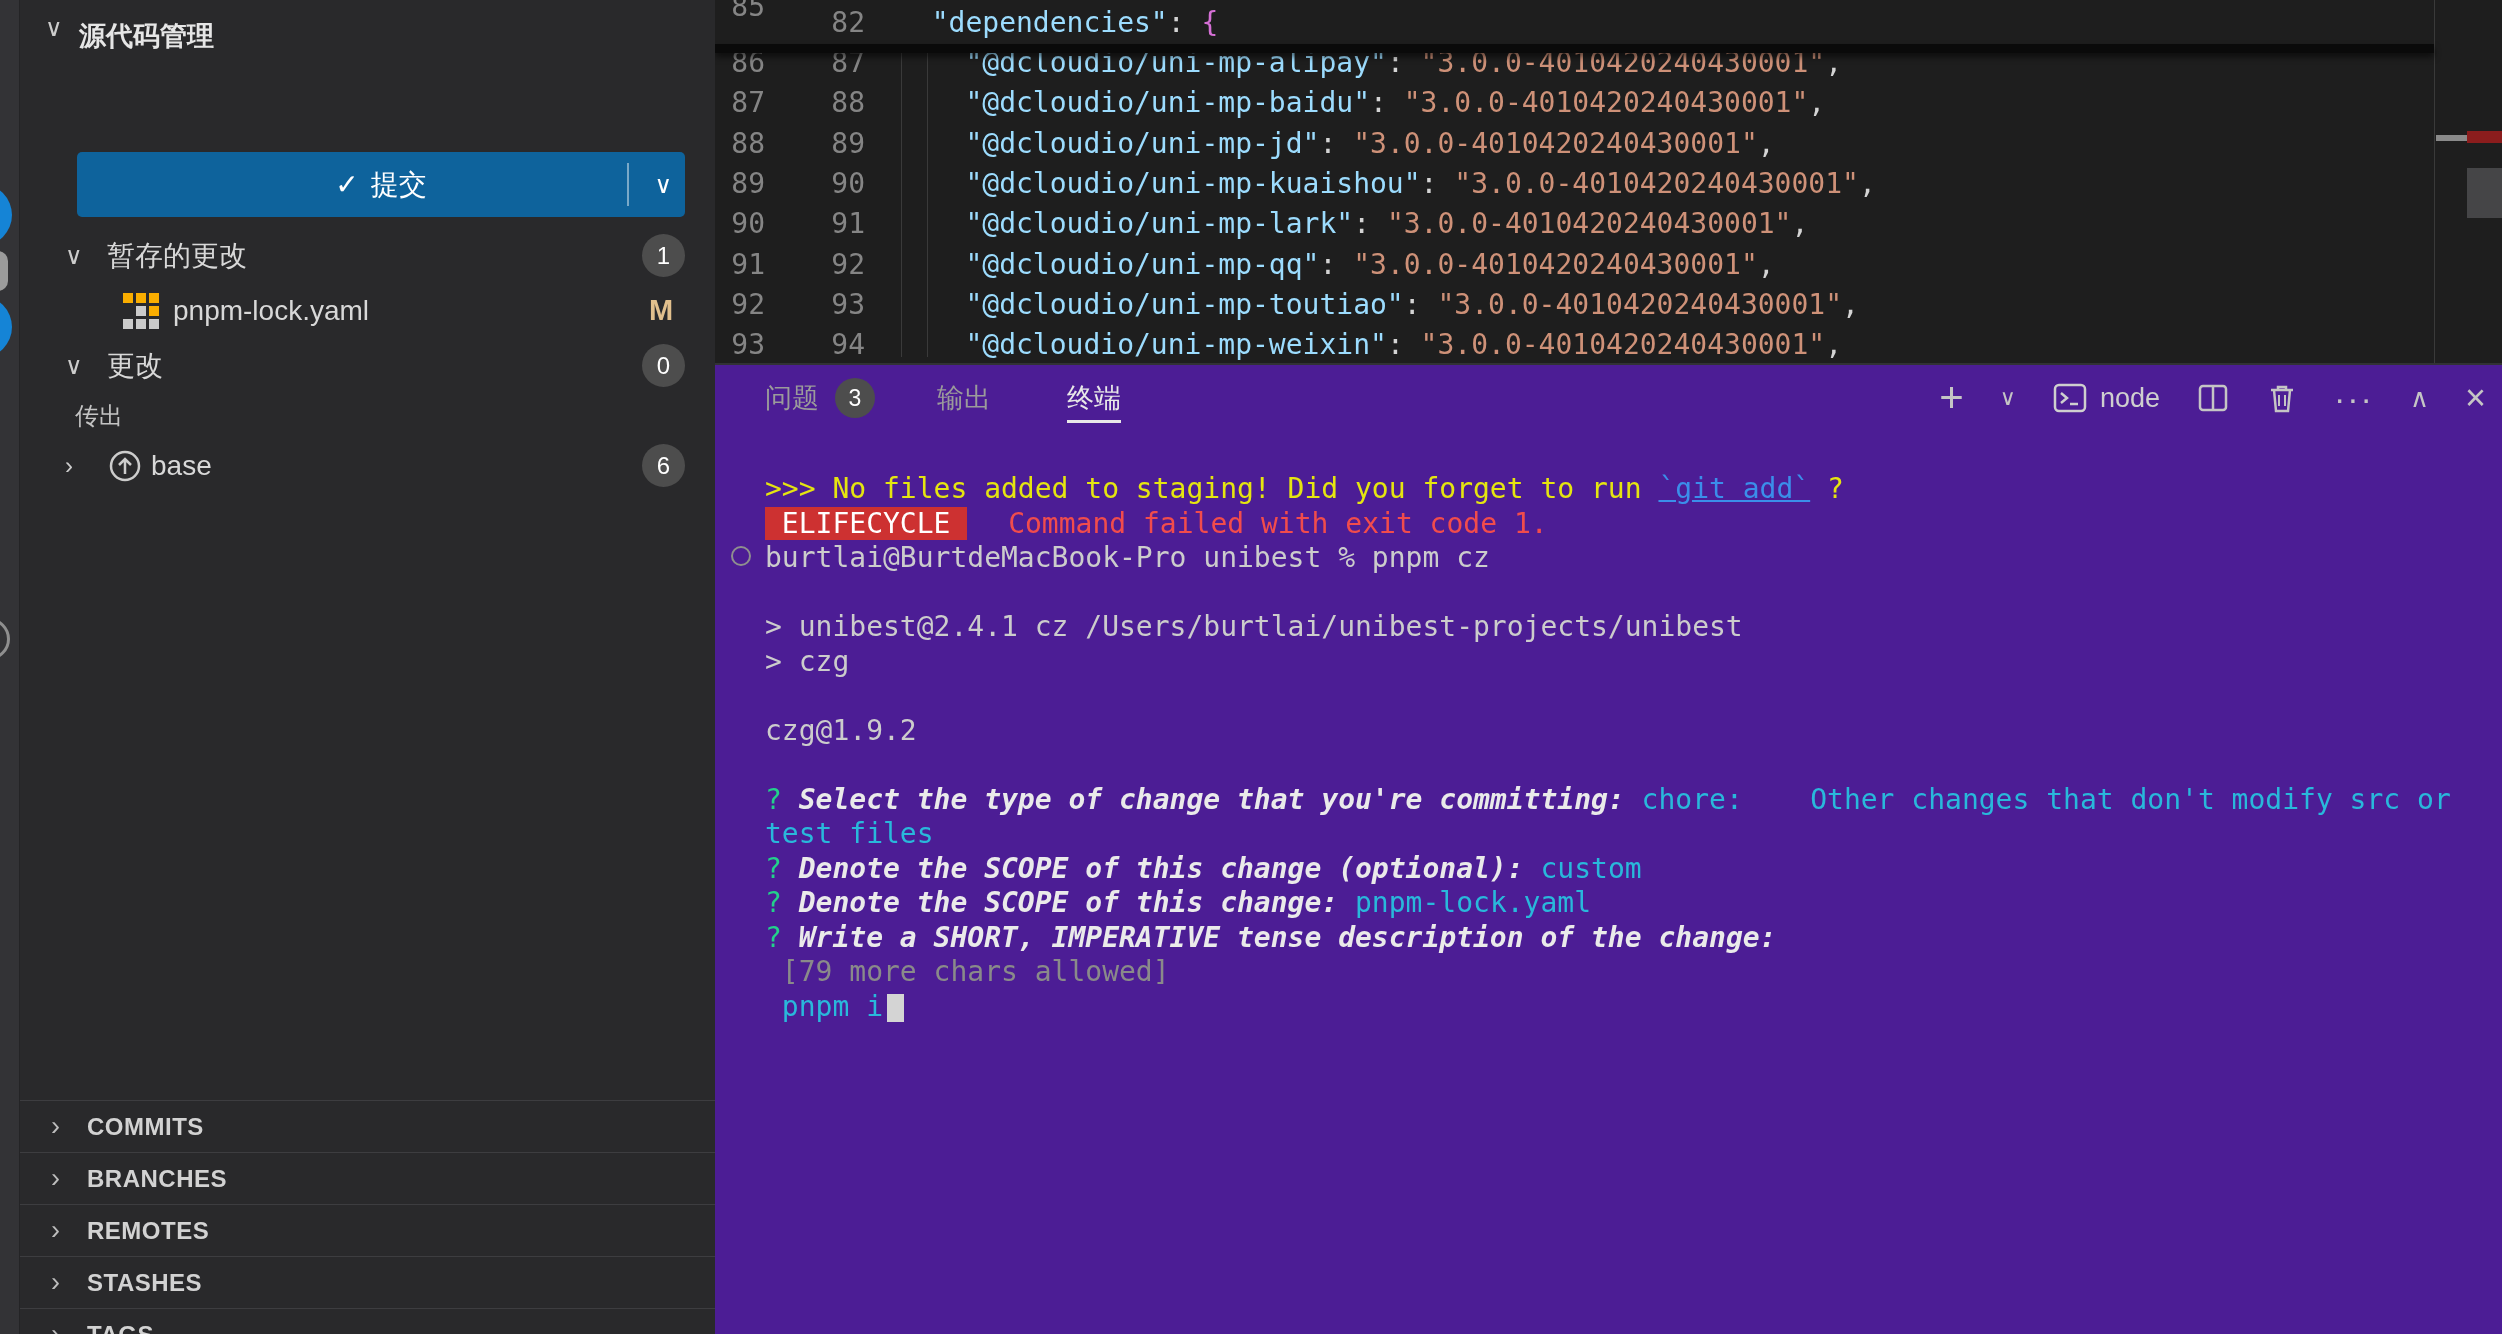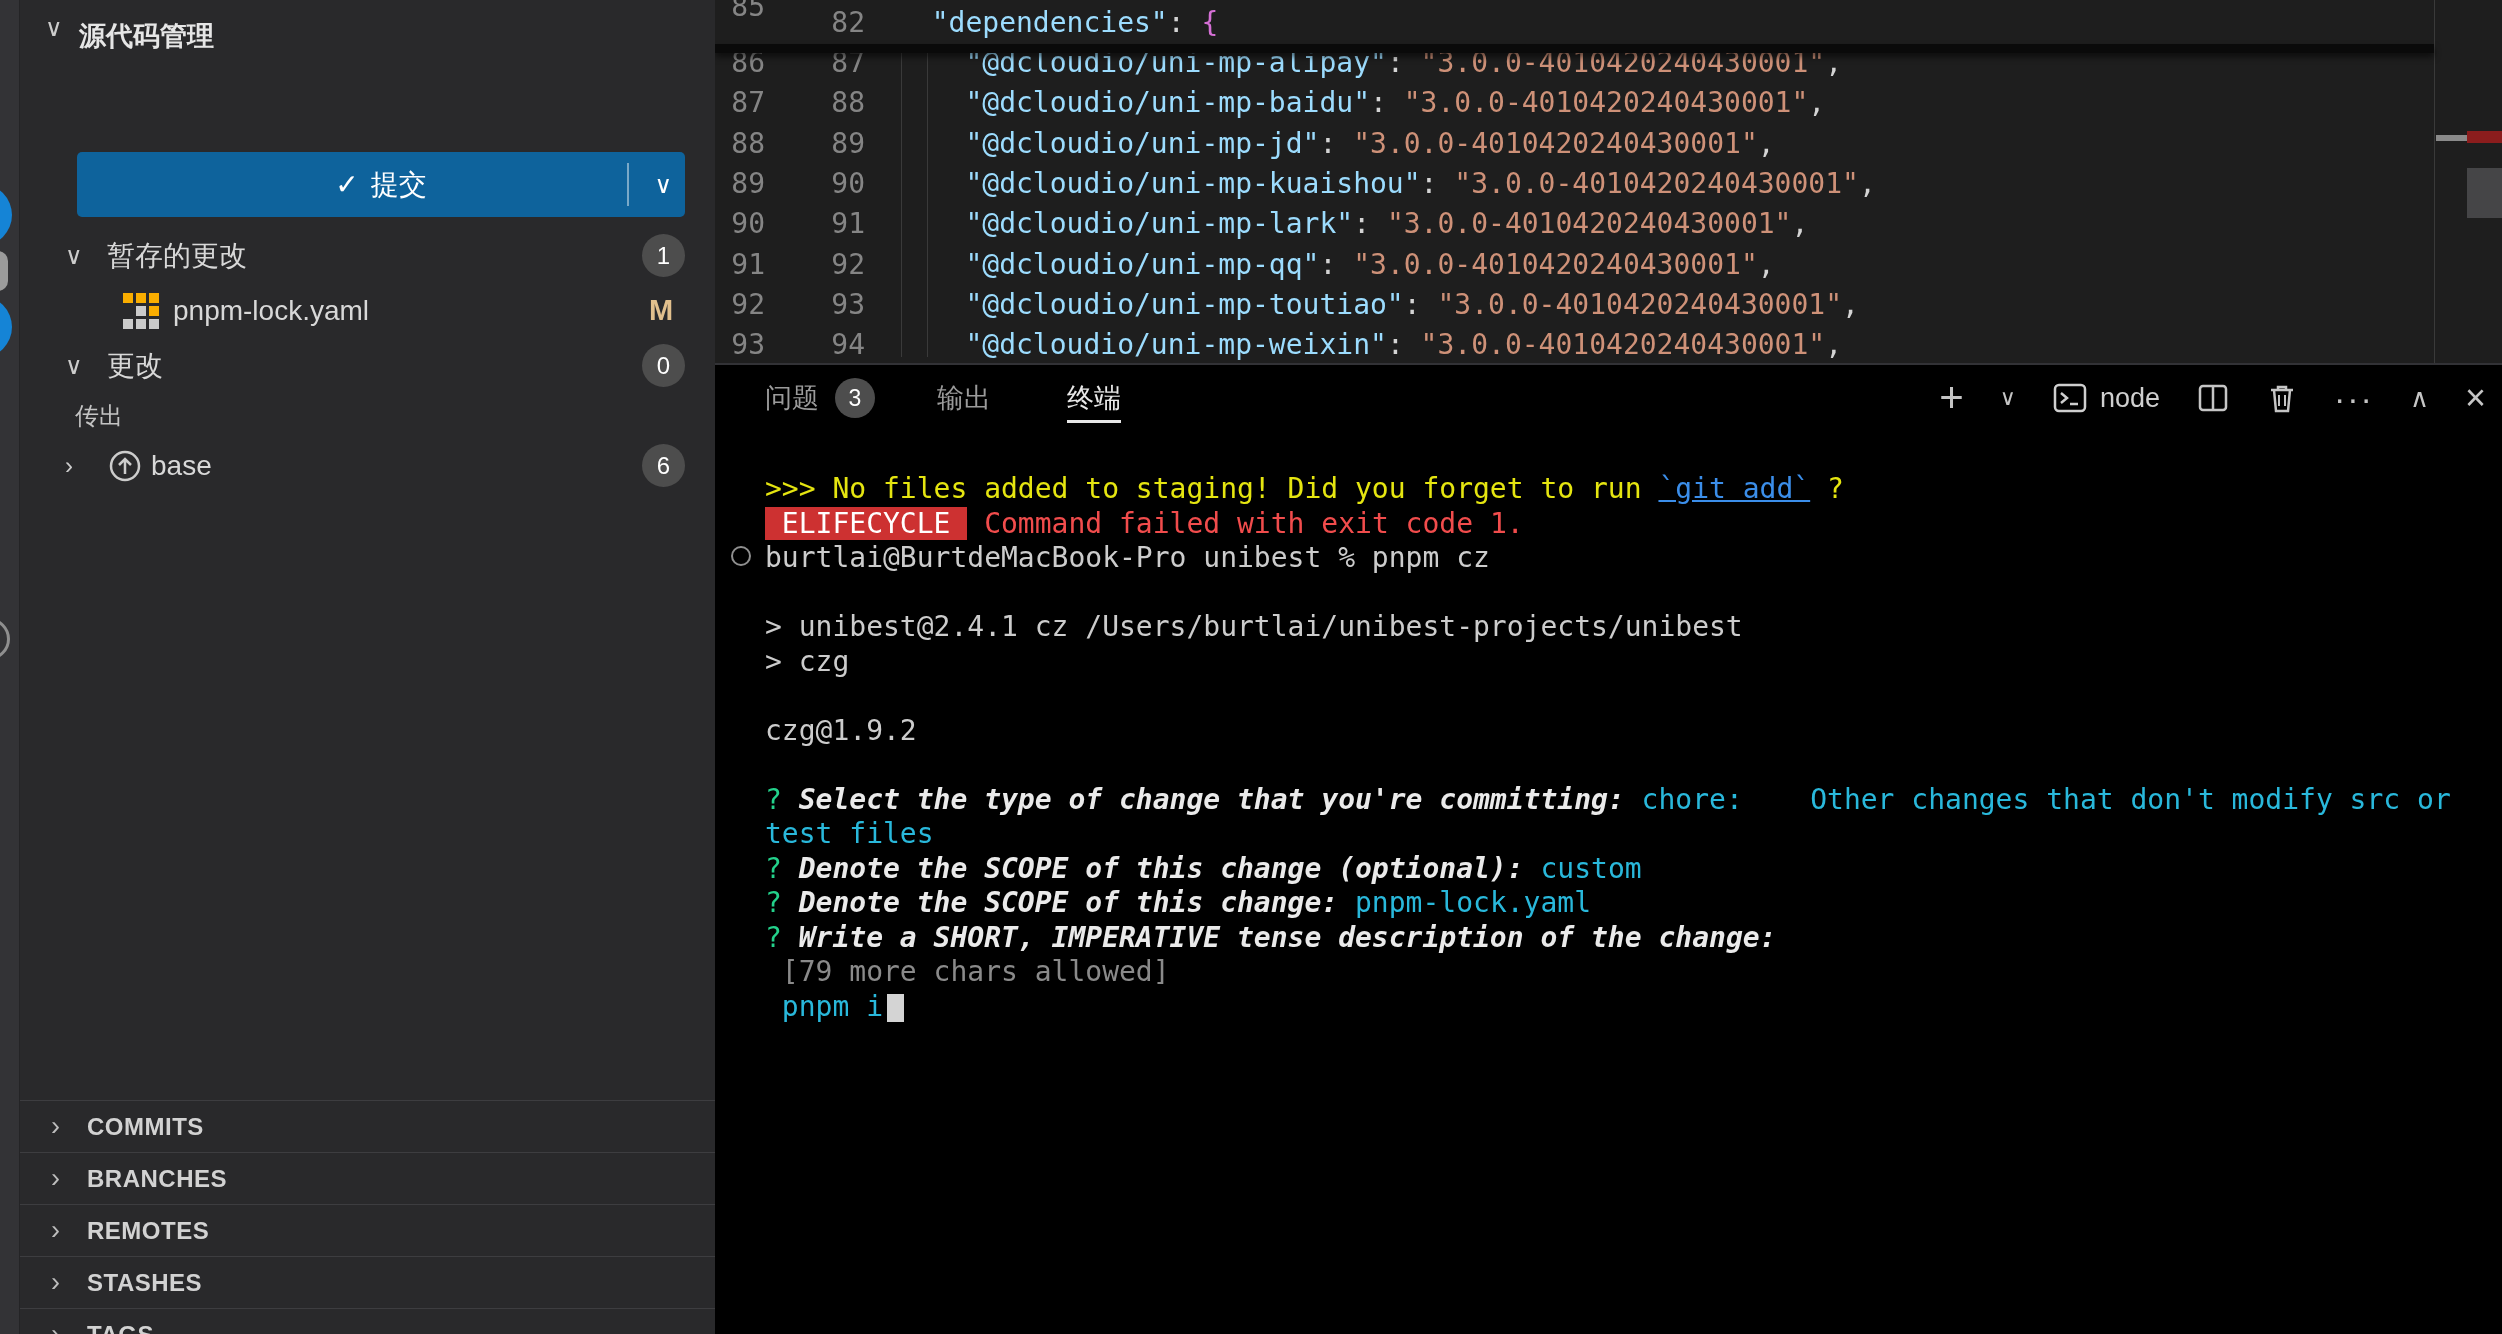--- a/index.html
+++ b/index.html
@@ -62,21 +62,21 @@
       font:28px/41px "DejaVu Sans Mono", monospace; z-index:1; }
   .collapsed-band{ position:absolute; left:0; top:44px; width:1719px; height:9px; background:#0a0a0a;
       box-shadow:0 4px 6px rgba(0,0,0,.55); z-index:3; }
   .guide{ position:absolute; top:50px; bottom:6px; width:1px; background:#3a3a3a; }
   .sb-gutterline{ position:absolute; left:1719px; top:0; width:1px; height:363px; background:#3a3a3a; }
   .ov-gray{ position:absolute; left:1721px; top:135px; width:31px; height:6px; background:#8a8a8a; }
   .ov-red{ position:absolute; left:1752px; top:131px; width:35px; height:12px; background:#8b1d1d; }
   .sb-thumb{ position:absolute; left:1752px; top:168px; width:35px; height:50px; background:#454547; }
 
   
-  .panel{ position:absolute; left:715px; top:363px; width:1787px; height:971px; background:#000000;
+  .panel{ position:absolute; left:715px; top:363px; width:1787px; height:971px; background:#4c1d95;
       border-top:2px solid #323236; }
   .panel-header{ position:relative; height:66px; }
   .ptabs{ display:flex; align-items:center; gap:62px; height:100%; padding-left:50px; }
   .ptab{ position:relative; height:100%; display:flex; align-items:center; gap:16px; font-size:27px; color:#9b9b9b; cursor:pointer; }
   .ptab.active{ color:#e8e8e8;margin-left:14px; }
   .ptab.active::after{ content:""; position:absolute; left:0; right:0; bottom:8px; height:3px; background:#e8e8e8; }
   .ptab .badge{ width:40px; height:40px; border-radius:50%; background:#4d4d4d; color:#fff; font-size:23px;
       display:flex; align-items:center; justify-content:center; }
   .pactions{ position:absolute; right:16px; top:0; height:100%; display:flex; align-items:center; gap:36px; color:#c5c5c5; }
   .pactions .a{ display:flex; align-items:center; cursor:pointer; }
@@ -85,21 +85,21 @@
   .term-item{ display:flex; align-items:center; gap:12px; font-size:27px; color:#cfcfcf; }
   .a-ellipsis{ font-size:34px; letter-spacing:2px; }
   .a-up{ font-size:26px; } .a-close{ font-size:36px; font-weight:300; }
   svg.ic{ display:block; }
 
   
   .term{ position:absolute; left:0; top:66px; right:0; bottom:0; padding:41px 0 0 50px; color:#cccccc;
       font:28px/34.5px "DejaVu Sans Mono", monospace; white-space:pre; }
   .t-line{ height:34.5px; position:relative; }
   .t-deco{ position:absolute; left:-34px; top:5px; width:20px; height:20px; border:2px solid #8f8f8f; border-radius:50%; }
-  .s-y{ color:#e5e510; } .s-b{ color:#3b8eea;text-decoration:underline; } .s-r{ color:#f14c4c; }
+  .s-y{ color:#e5e510; } .s-b{ color:#3b8eea;text-decoration:underline; } .s-r{ color:#f14c4c;margin-left:24px; }
   .s-badge{ background:#cd3131; color:#ffffff; }
   .s-w{ color:#cccccc; } .s-g{ color:#23d18b; }
   .s-bw{ color:#eaeaea; font-weight:bold;font-style:italic; } .s-c{ color:#29b8db; } .s-dim{ color:#8a8a8a; }
   .s-cursor{ display:inline-block; width:17px; height:28px; background:#d4d4d4; vertical-align:middle; margin-left:4px; }
 </style>
 </head>
 <body>
 
 <div id="app">
 

